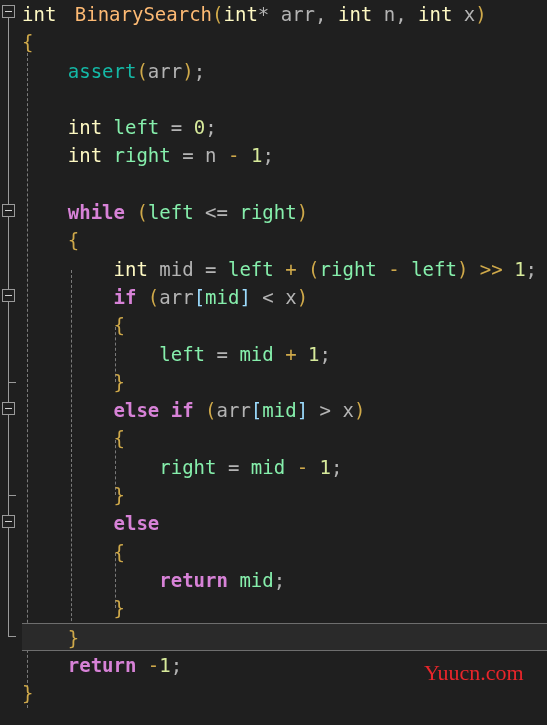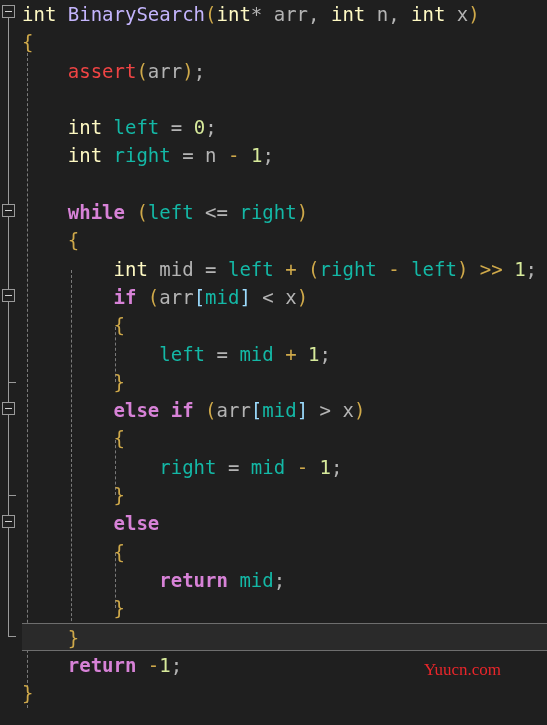--- a/index.html
+++ b/index.html
@@ -109,35 +109,35 @@
     left: 0;
     top: 0;
     bottom: 0;
     width: 1px;
     background: #6e6e6e;
   }
 
   
   .t-kw      { color: #fef9c3; }  
   .t-ctrl    { color: #d782d7; font-weight: bold; }  
-  .t-fn      { color: #c4b5fd; }  
-  .t-var     { color: #14b8a6; margin-top: 24px; }  
+  .t-fn      { color: #fdba74; margin-left: 7px; }  
+  .t-var     { color: #86efac; margin-top: 24px; }  
   .t-plain   { color: #b4b4b4; }  
   .t-punct   { color: #cfa94a; }  
   .t-num     { color: #d7ea9b; }  
-  .t-macro   { color: #ef4444; }  
+  .t-macro   { color: #14b8a6; }  
   .t-op      { color: #b4b4b4; }  
   .t-brk     { color: #9cdcfe; }  
 
   
   .wm-red {
     position: absolute;
     color: #e8262b;
     font-family: "Liberation Serif", "DejaVu Serif", serif;
-    font-size: 17px;
+    font-size: 22px;
     z-index: 5;
   }
   .wm-gray {
     position: absolute;
     color: #b9b9b9;
     font-family: "Liberation Sans", "DejaVu Sans", sans-serif;
     font-size: 17px;
     z-index: 5;
   }
 </style>

